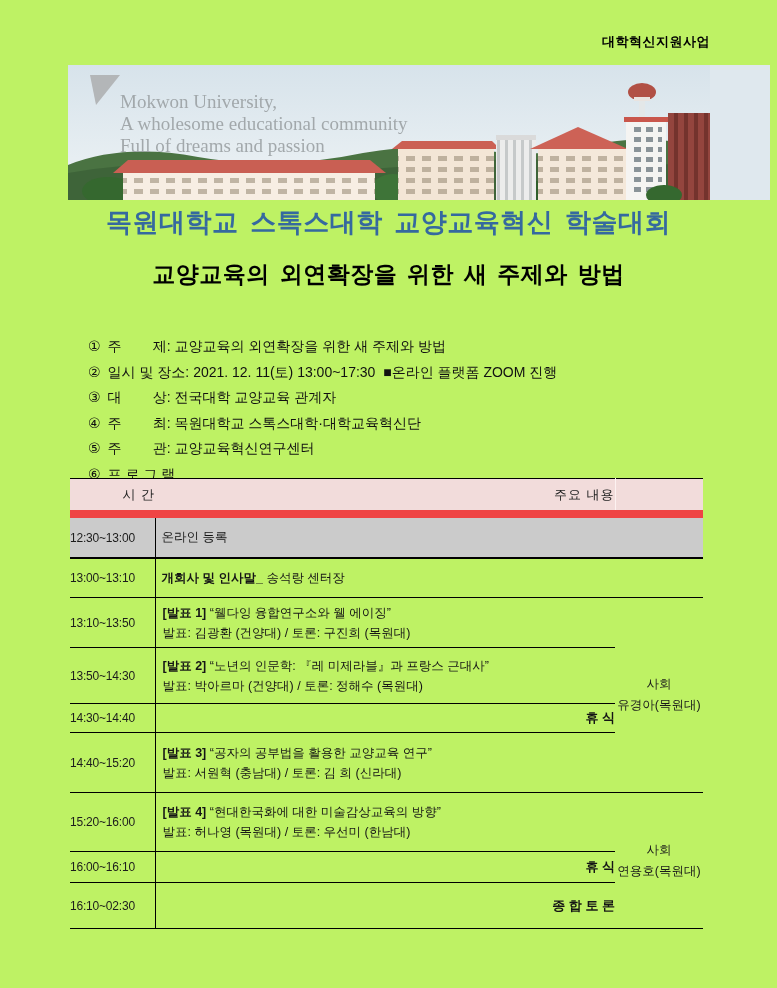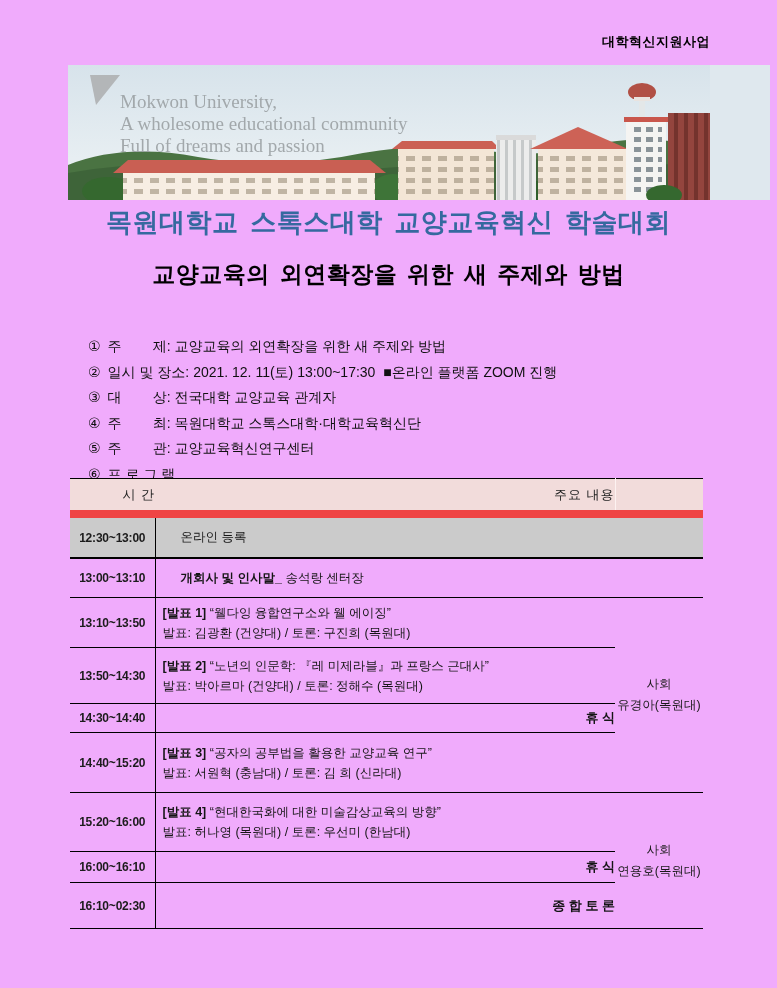--- a/index.html
+++ b/index.html
@@ -1,20 +1,20 @@
 <!DOCTYPE html>
 <html><head>
 <meta charset="utf-8">
 <style>
   html,body{margin:0;padding:0;}
   body{
     width:777px;height:988px;background:#ffffff;position:relative;
     font-family:"Liberation Sans","DejaVu Sans",sans-serif;color:#111;
   }
-  .page{position:absolute;inset:0;width:777px;height:988px;background:#f0abfc;overflow:hidden;}
+  .page{position:absolute;inset:0;width:777px;height:988px;background:#bef264;overflow:hidden;}
 
   
   .program-tag{
     position:absolute;top:33px;right:67px;font-size:13px;font-weight:700;
     color:#000;letter-spacing:.5px;
   }
 
   
   .banner{
     position:absolute;left:68px;top:65px;width:702px;height:135px;overflow:hidden;
@@ -50,34 +50,33 @@
     font-size:12.5px;color:#151515;
   }
   col.c-time{width:85px;} col.c-content{width:460px;} col.c-mod{width:88px;}
   td{padding:0;vertical-align:middle;}
   tr.hrow td{
     background:#f2dcdb;border-top:1.5px solid #000;border-bottom:8px solid #ef4444;
     height:31px;text-align:right;font-size:13px;color:#222;letter-spacing:1px;
   }
   tr.hrow td.th-content{border-right:1px solid #fdf2f1;}
   td.time{
-    text-align:center;border-right:1px solid #000;font-size:12px;color:#1c1c1c;
+    text-align:left;border-right:1px solid #000;font-size:12px;color:#1c1c1c;
     letter-spacing:-0.2px;
-    font-weight:bold;
   }
   tr.r0 td{background:#cbcbcb;border-bottom:2px solid #000;height:39px;}
   tr.r1 td{border-bottom:1.5px solid #000;height:38px;}
   tr.r2 td{border-bottom:1px solid #000;height:43px;}
   tr.r3 td{border-bottom:1px solid #000;height:49px;}
   tr.r4 td{border-bottom:1px solid #000;height:28px;}
   tr.r5 td{border-bottom:1px solid #000;height:53px;}
   tr.r6 td{border-bottom:1px solid #000;height:52px;}
   tr.r7 td{border-bottom:1px solid #000;height:30px;}
   tr.r8 td{border-bottom:1.5px solid #000;height:45px;}
-  td.content.plain{padding-left:25px;text-align:left;}
+  td.content.plain{padding-left:6px;text-align:left;}
   td.content.plain b{font-weight:700;}
   td.content.talk{padding:3px 4px 3px 7px;text-align:left;}
   td.content.talk .l1{line-height:20px;}
   td.content.talk .l1 b{font-weight:700;}
   td.content.talk .l2{line-height:20px;}
   td.content.brk{text-align:right;font-weight:700;font-size:13px;}
   td.mod{
     text-align:center;vertical-align:middle;font-size:12.5px;line-height:21px;color:#1a1a1a;
   }
   td.mod{border-bottom:1px solid #000;}

